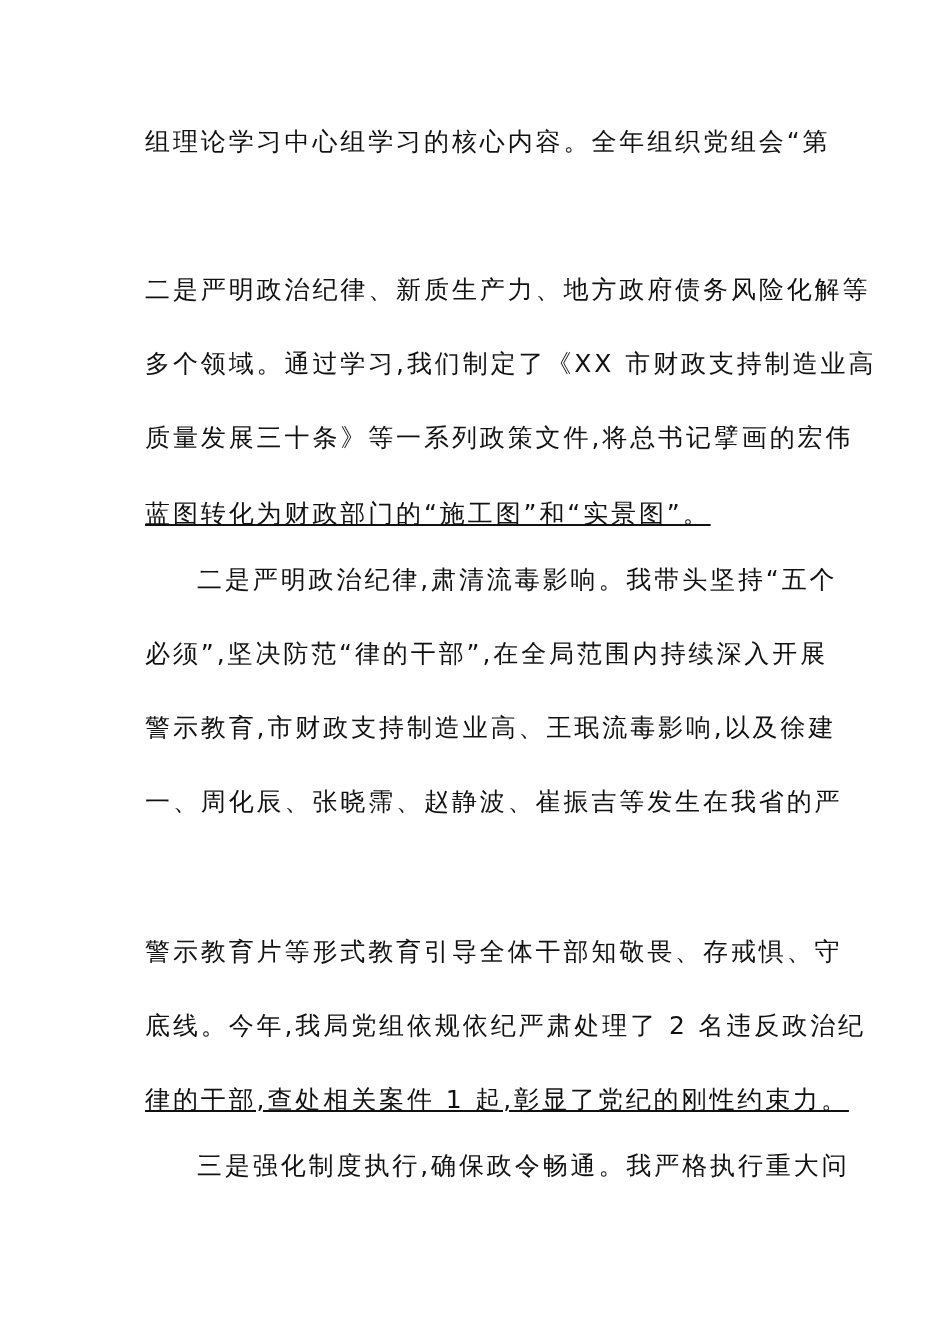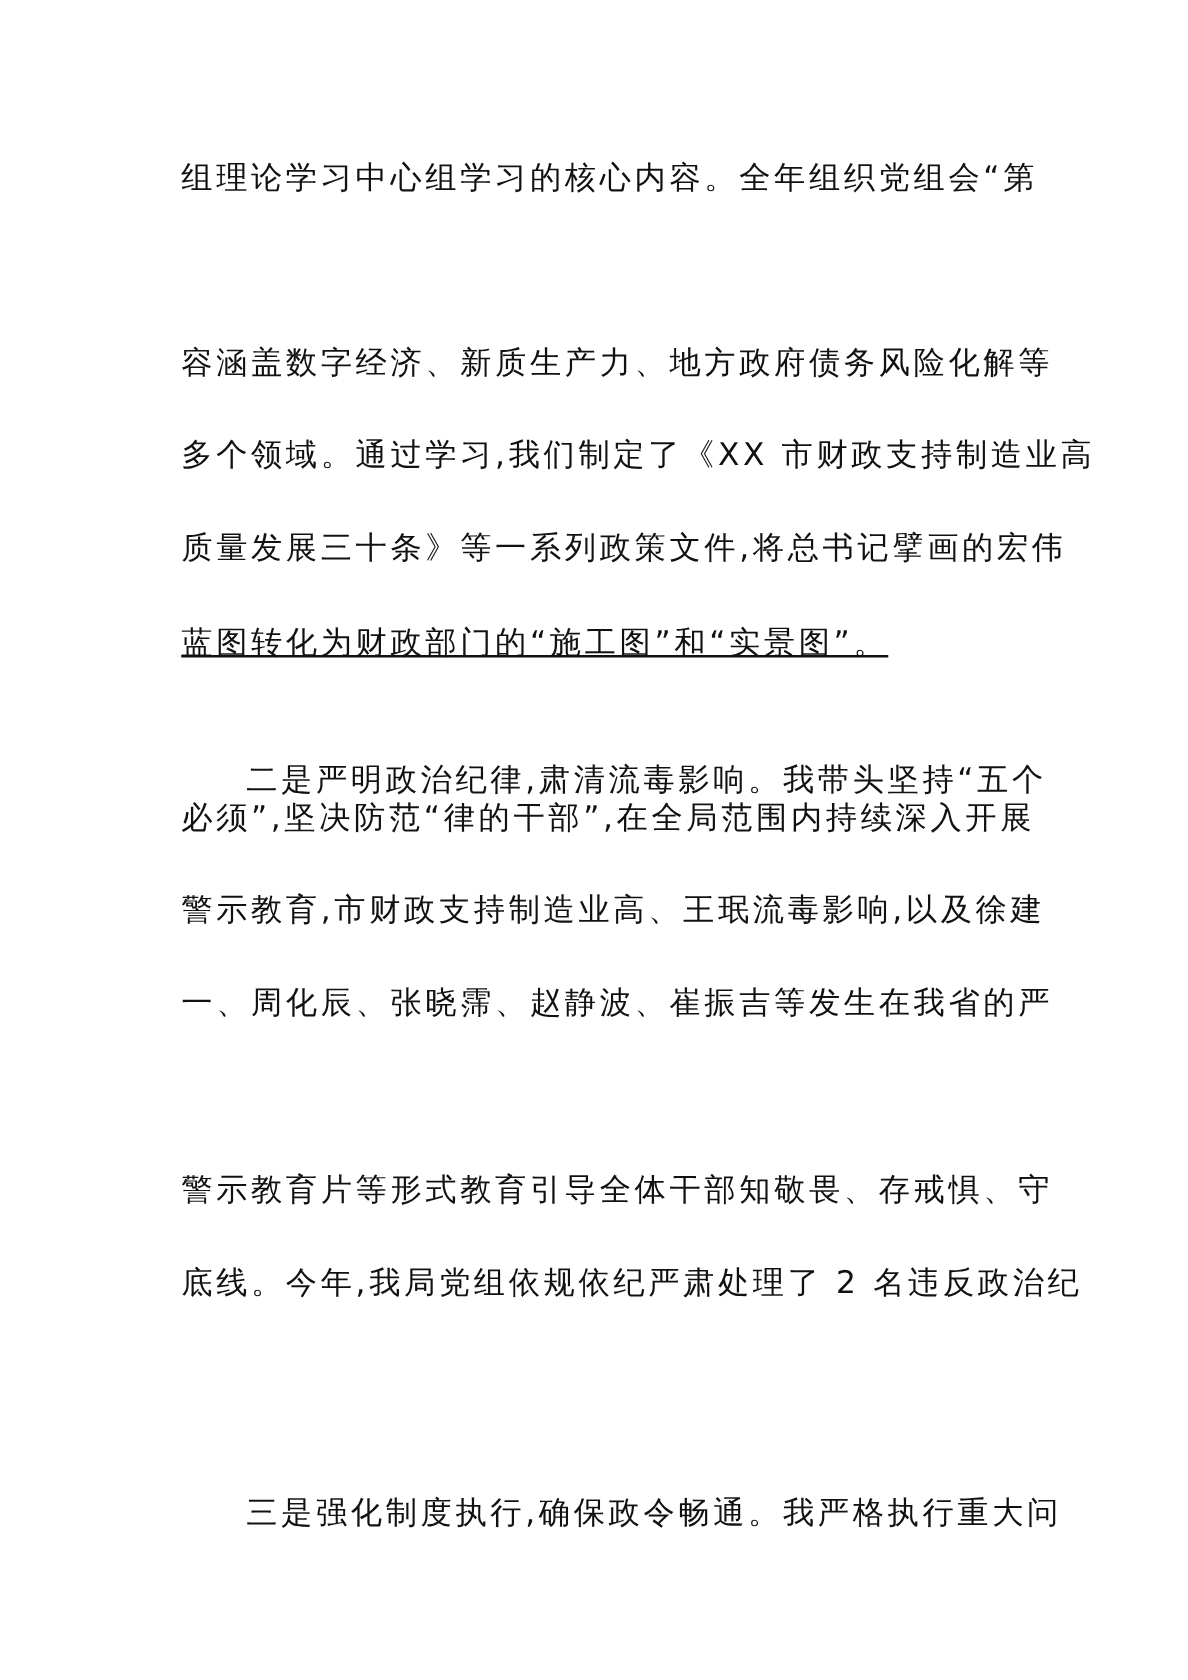--- a/index.html
+++ b/index.html
@@ -30,36 +30,36 @@
       font-size: 25px;
       line-height: 40px;
       white-space: nowrap;
       letter-spacing: 2.9px;
       text-align: justify;
       text-align-last: justify;
     }
     .line.indent {
       left: 197px;
       width: 610px;
-      margin-top: 44px;
     }
     .line.last {
       text-align-last: left;
       text-decoration: underline;
     }
   </style>
 </head>
 <body>
 
 <div class="page">
   <div class="line" style="top:122px">组理论学习中心组学习的核心内容。全年组织党组会“第</div>
-  <div class="line" style="top:270px">容涵盖数字经济、新质生产力、地方政府债务风险化解等</div>
+  <div class="line" style="top:270px">二是严明政治纪律、新质生产力、地方政府债务风险化解等</div>
   <div class="line" style="top:418px">质量发展三十条》等一系列政策文件,将总书记擘画的宏伟</div>
   <div class="line" style="top:344px">多个领域。通过学习,我们制定了《XX 市财政支持制造业高</div>
   <div class="line last" style="top:494px">蓝图转化为财政部门的“施工图”和“实景图”。</div>
   <div class="line indent" style="top:560px">二是严明政治纪律,肃清流毒影响。我带头坚持“五个</div>
   <div class="line" style="top:634px">必须”,坚决防范“律的干部”,在全局范围内持续深入开展</div>
   <div class="line" style="top:708px">警示教育,市财政支持制造业高、王珉流毒影响,以及徐建</div>
   <div class="line" style="top:782px">一、周化辰、张晓霈、赵静波、崔振吉等发生在我省的严</div>
   <div class="line" style="top:932px">警示教育片等形式教育引导全体干部知敬畏、存戒惧、守</div>
   <div class="line" style="top:1006px">底线。今年,我局党组依规依纪严肃处理了 2 名违反政治纪</div>
+  <div class="line last" style="top:1080px">律的干部,查处相关案件 1 起,彰显了党纪的刚性约束力。</div>
   <div class="line indent" style="top:1146px">三是强化制度执行,确保政令畅通。我严格执行重大问</div>
 </div>
 
 </body></html>

